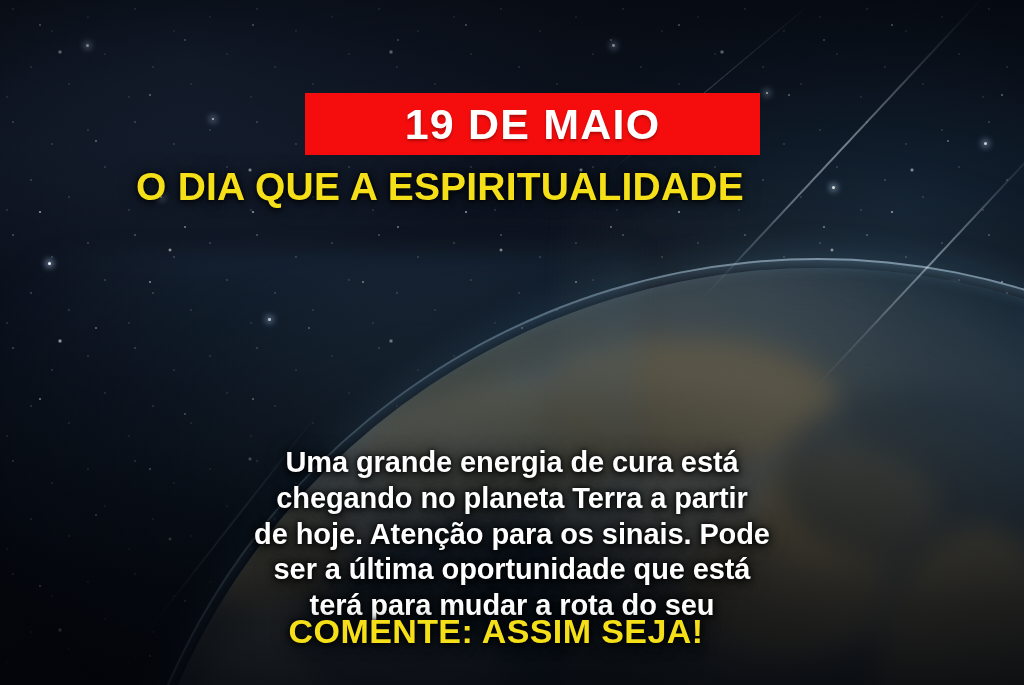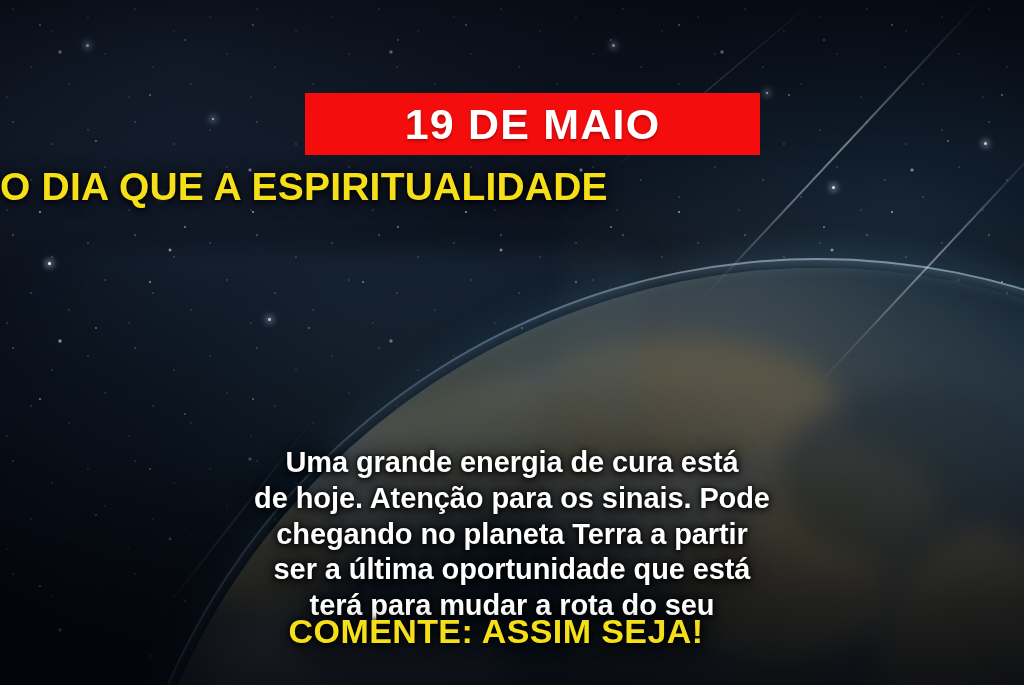--- a/index.html
+++ b/index.html
@@ -207,20 +207,21 @@
     line-height: 1;
     white-space: nowrap;
     text-shadow: 0 2px 3px rgba(0,0,0,.30);
   }
 
   .headline {
     position: absolute;
     left: 0;
     top: 165px;
     width: 880px;
+    text-align: center;
     font-size: 39px;
     font-weight: 700;
     line-height: 1.13;
     letter-spacing: .2px;
     text-shadow:
       0 0 3px rgba(0,0,0,.85),
       0 2px 7px rgba(0,0,0,.80),
       0 0 18px rgba(0,0,0,.55);
   }
   .headline-line { display: block; white-space: nowrap; }
@@ -322,22 +323,22 @@
     <div class="date-banner" style="background:#F50D0D;">
       <span class="date-banner-text">19 DE MAIO</span>
     </div>
 
     <div class="headline" style="color:#F4DF18;">
       <span class="headline-line">O DIA QUE A ESPIRITUALIDADE</span>
     </div>
 
     <div class="body-copy">
       <span class="body-line">Uma grande energia de cura está</span>
+      <span class="body-line">chegando no planeta Terra a partir</span>
       <span class="body-line">de hoje. Atenção para os sinais. Pode</span>
-      <span class="body-line">chegando no planeta Terra a partir</span>
       <span class="body-line">ser a última oportunidade que está</span>
       <span class="body-line">terá para mudar a rota do seu</span>
     </div>
 
     <div class="cta" style="color:#F4DF18;">COMENTE: ASSIM SEJA!</div>
 
   </div>
 </div>
 
 </body></html>

